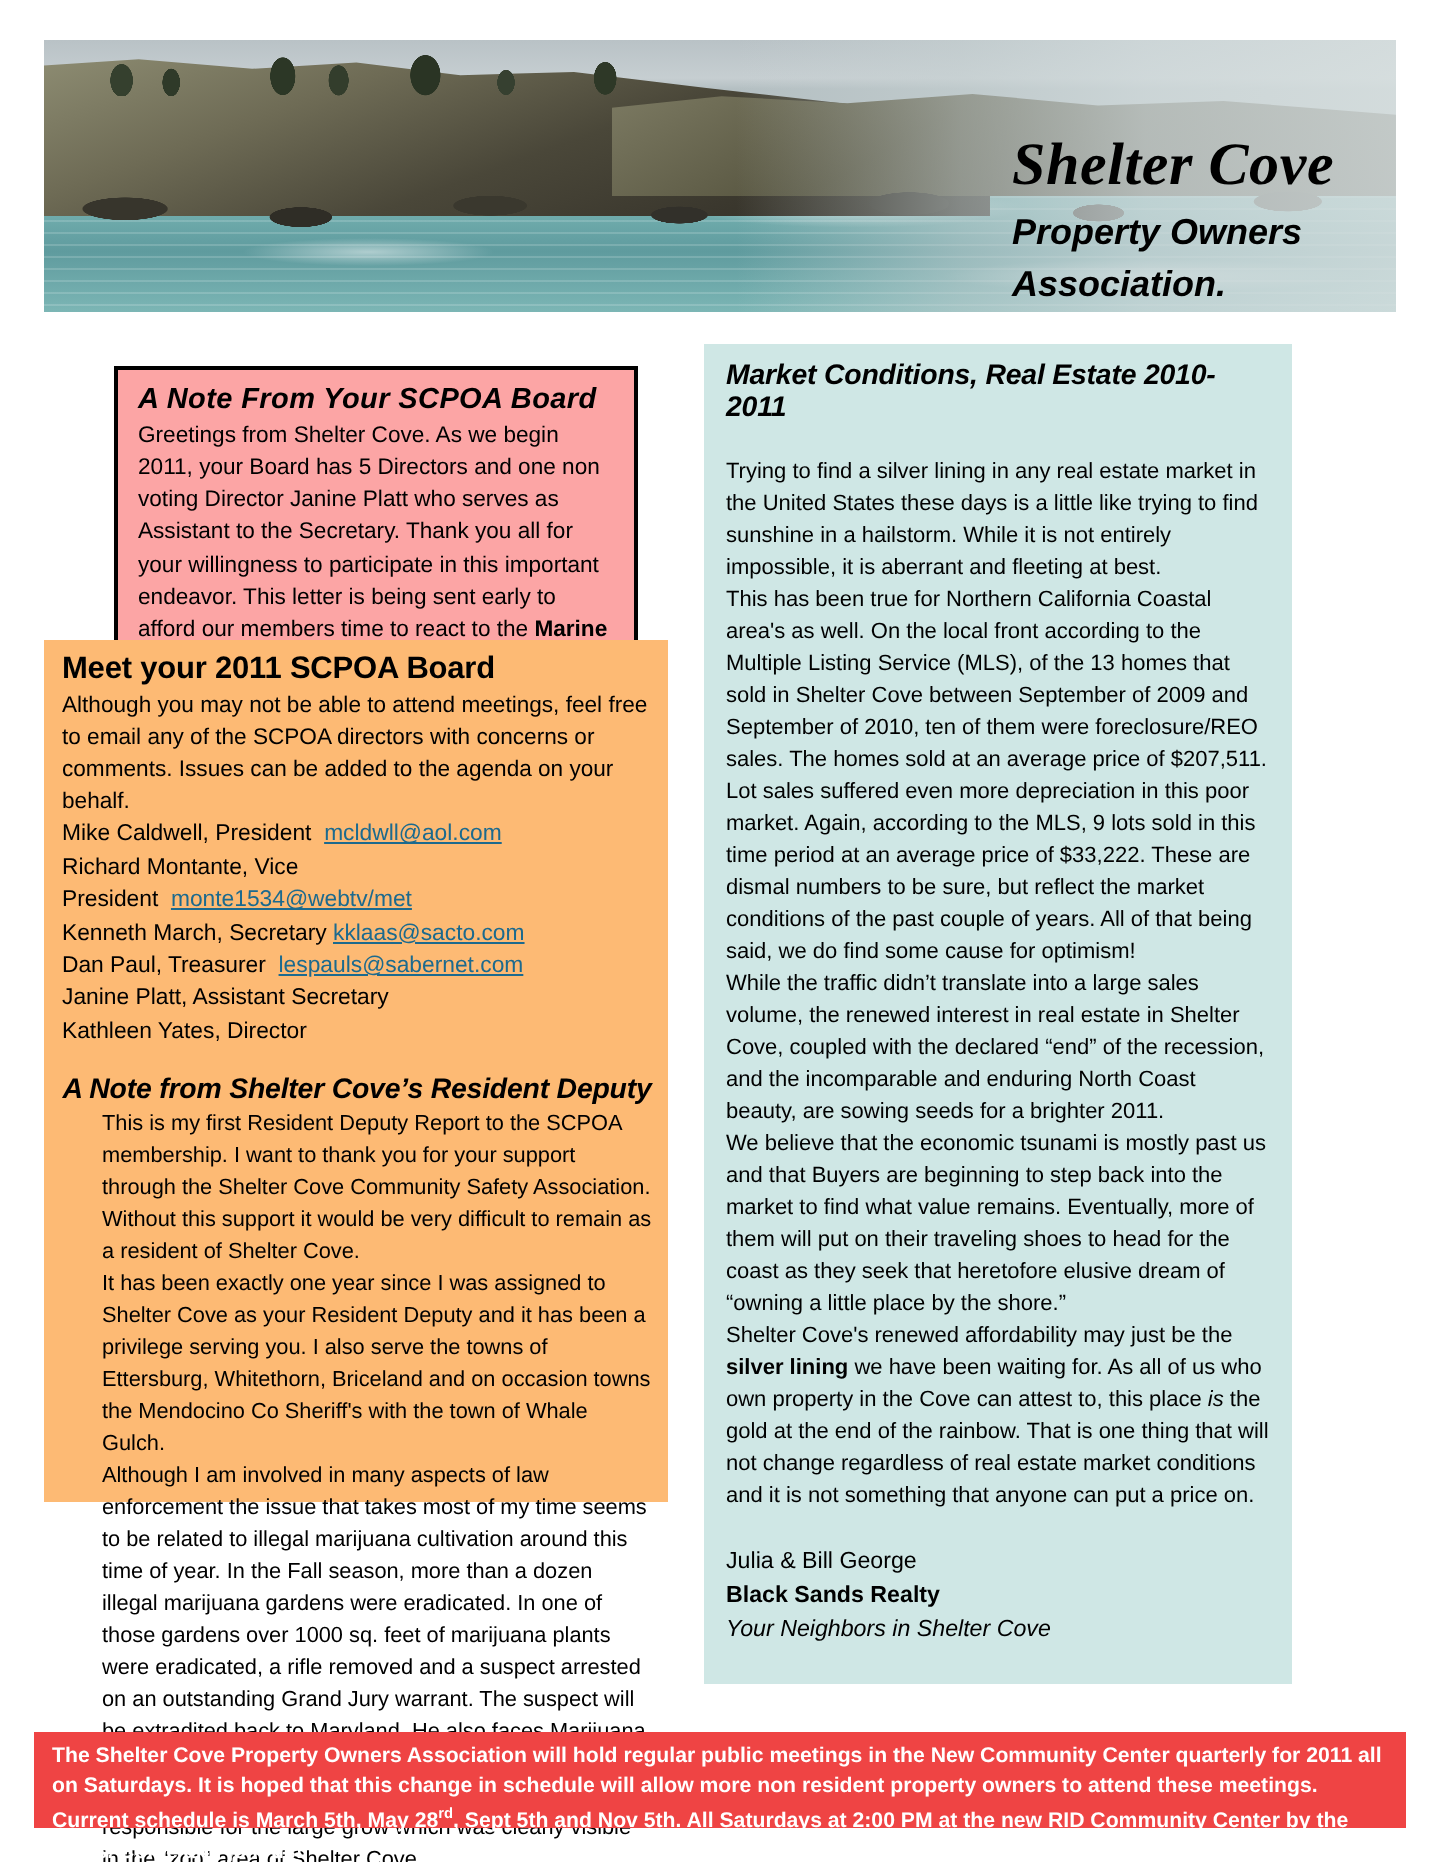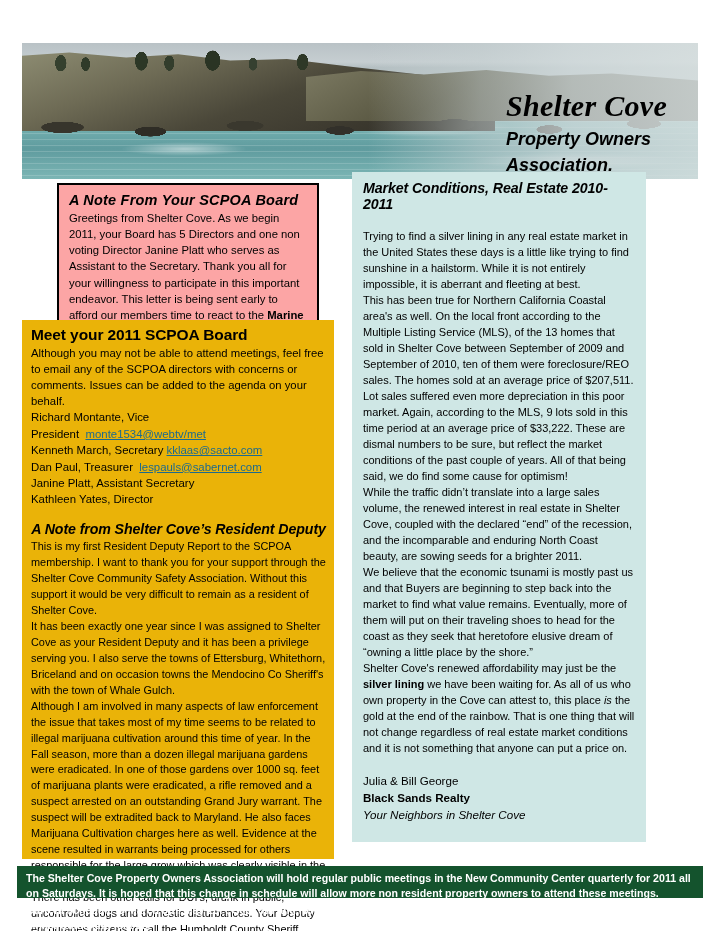--- a/index.html
+++ b/index.html
@@ -13,21 +13,21 @@
     position: relative;
     font-family: "Liberation Sans", sans-serif;
     color: #000000;
     overflow: hidden;
   }
 
   
   .masthead {
     position: absolute;
     left: 22px;
-    top: 43px;
+    top: 20px;
     width: 676px;
     height: 136px;
     overflow: hidden;
   }
   .masthead-photo {
     position: absolute;
     left: 0; top: 0;
     width: 676px;
     height: 136px;
     background:
@@ -159,22 +159,22 @@
     font-size: 11.3px;
     line-height: 1.43;
     text-align: left;
   }
 
   .left-panel {
     position: absolute;
     left: 22px;
     top: 320px;
     width: 312px;
-    height: 539px;
-    background: #eab308;
+    height: 431px;
+    background: #fdba74;
     box-sizing: border-box;
     padding: 6px 8px 6px 9px;
   }
   .left-panel h2.blk {
     margin: 0 0 1px 0;
     font-size: 15.5px;
     font-weight: bold;
     letter-spacing: -.1px;
   }
   .left-panel h2.ital {
@@ -192,21 +192,21 @@
   }
   .roster {
     margin: 0;
     font-size: 11.4px;
     line-height: 1.44;
   }
   .roster .mail {
     color: #1c6a8e;
     text-decoration: underline;
   }
-  .deputy p { font-size: 10.9px; line-height: 1.465; }
+  .deputy p { font-size: 10.9px; line-height: 1.465; margin-left: 20px; }
 
   
   .right-panel {
     position: absolute;
     left: 352px;
     top: 172px;
     width: 294px;
     height: 670px;
     background: #cfe7e5;
     box-sizing: border-box;
@@ -231,22 +231,22 @@
   }
   .signoff .b { font-weight: bold; }
   .signoff .i { font-style: italic; }
 
   
   .footer {
     position: absolute;
     left: 17px;
     top: 866px;
     width: 686px;
-    height: 32px;
-    background: #14532d;
+    height: 48px;
+    background: #ef4444;
     color: #ffffff;
     box-sizing: border-box;
     padding: 5px 9px 0 9px;
     font-size: 10.6px;
     font-weight: bold;
     line-height: 1.45;
   }
   .footer sup { font-size: 7.4px; vertical-align: super; }
   b { font-weight: bold; }
   i { font-style: italic; }
@@ -277,20 +277,21 @@
   <h2>A Note From Your SCPOA Board</h2>
   <p><span>Greetings from Shelter Cove. As we begin 2011, your Board has 5 Directors and one non voting Director Janine Platt who serves as Assistant to the Secretary. Thank you all for your willingness to participate in this important endeavor. This letter is being sent early to afford our members time to react to the </span><b>Marine Life Protection Act Initiative</b><span>. This pending legislation will effect fishing in the community of Shelter Cove.</span></p>
 </div>
 
 <div class="left-panel">
 
   <h2 class="blk">Meet your 2011 SCPOA Board</h2>
   <p>Although you may not be able to attend meetings, feel free to email any of the SCPOA directors with concerns or comments. Issues can be added to the agenda on your behalf.</p>
 
   <div class="roster">
+    <div><span>Mike Caldwell,  President</span>&nbsp;&nbsp;<a class="mail" href="#">mcldwll@aol.com</a></div>
     <div><span>Richard Montante, Vice President</span>&nbsp;&nbsp;<a class="mail" href="#">monte1534@webtv/met</a></div>
     <div><span>Kenneth  March, Secretary</span>&nbsp;<a class="mail" href="#">kklaas@sacto.com</a></div>
     <div><span>Dan Paul, Treasurer</span>&nbsp;&nbsp;<a class="mail" href="#">lespauls@sabernet.com</a></div>
     <div><span>Janine Platt,  Assistant Secretary</span></div>
     <div><span>Kathleen Yates, Director</span></div>
   </div>
 
   <h2 class="ital">A Note from Shelter Cove’s  Resident Deputy</h2>
 
   <div class="deputy">

